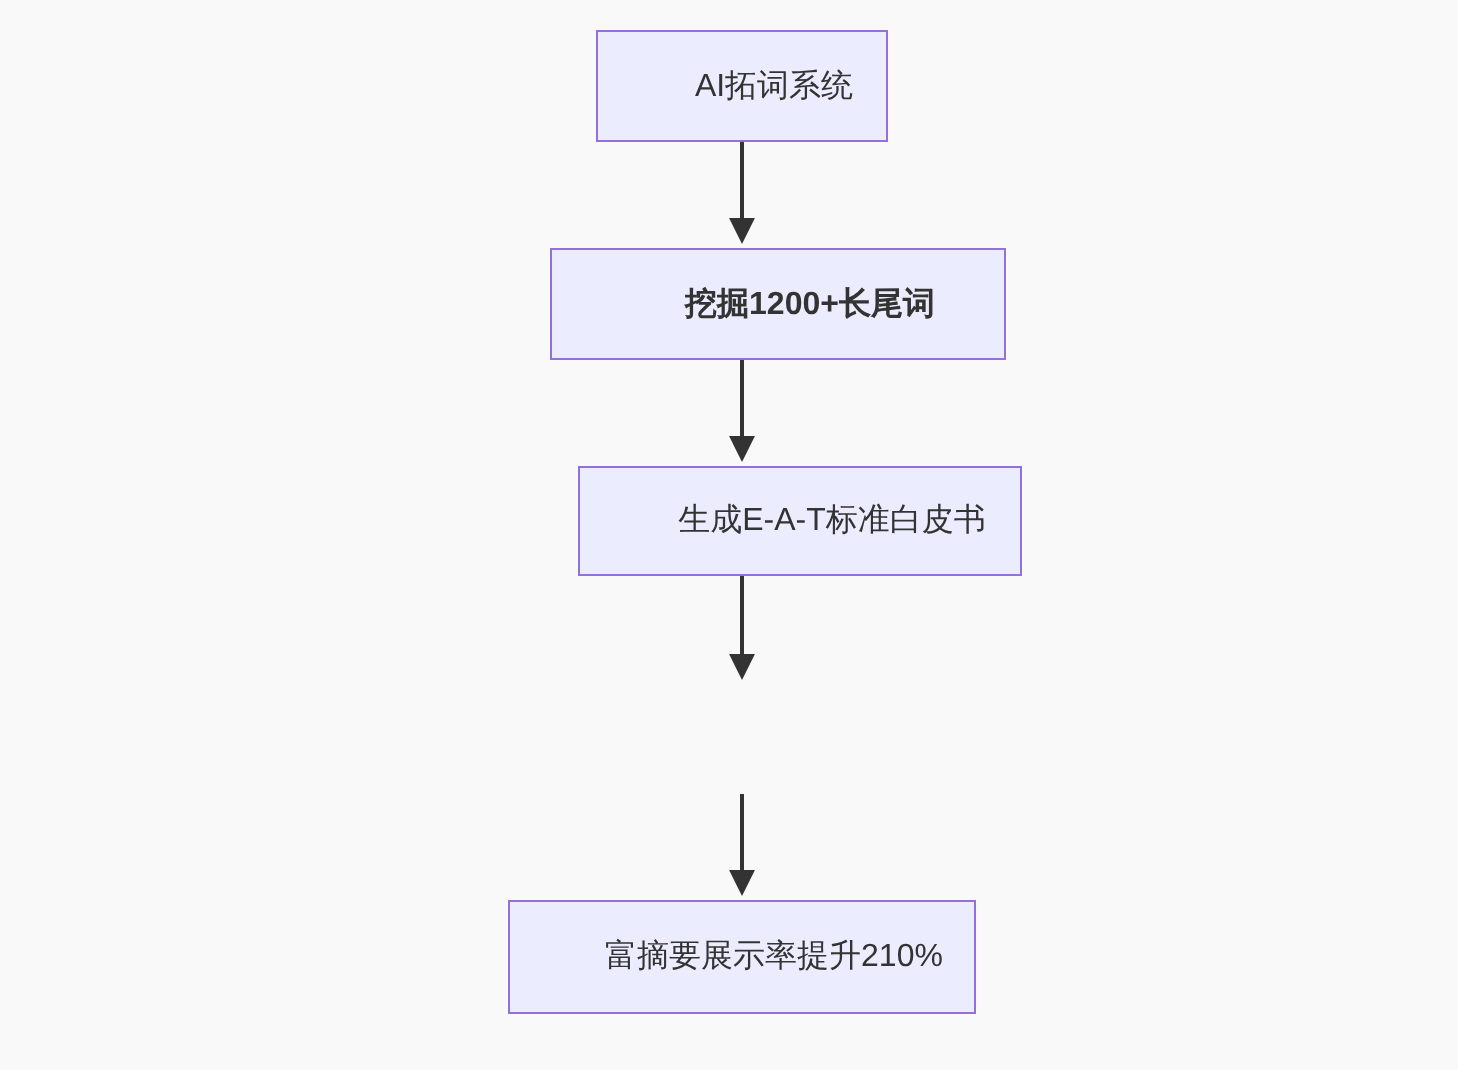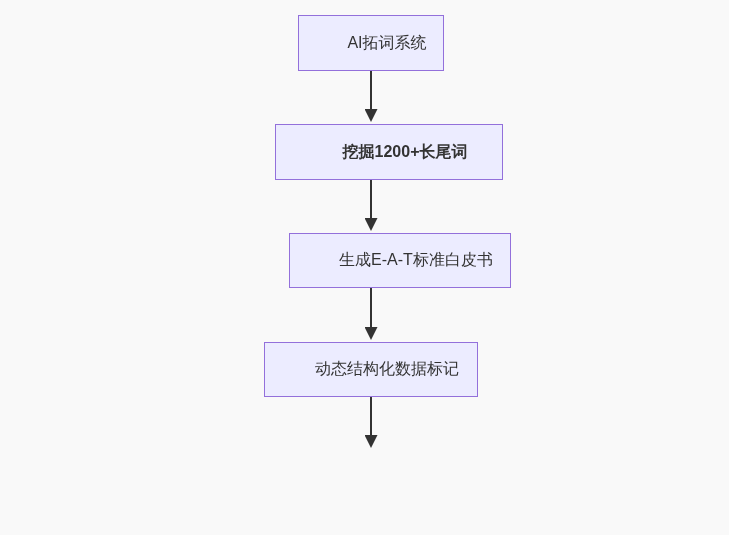--- a/index.html
+++ b/index.html
@@ -76,17 +76,17 @@
 
   <div class="node node-1">
     <span>AI拓词系统</span>
   </div>
   <div class="node node-2">
     <span>挖掘1200+长尾词</span>
   </div>
   <div class="node node-3">
     <span>生成E-A-T标准白皮书</span>
   </div>
-  <div class="node node-4">
-    <span>动态结构化数据标记</span>
+  <div class="node node-5">
+    <span>富摘要展示率提升210%</span>
   </div>
 
 </div>
 
 </body></html>

